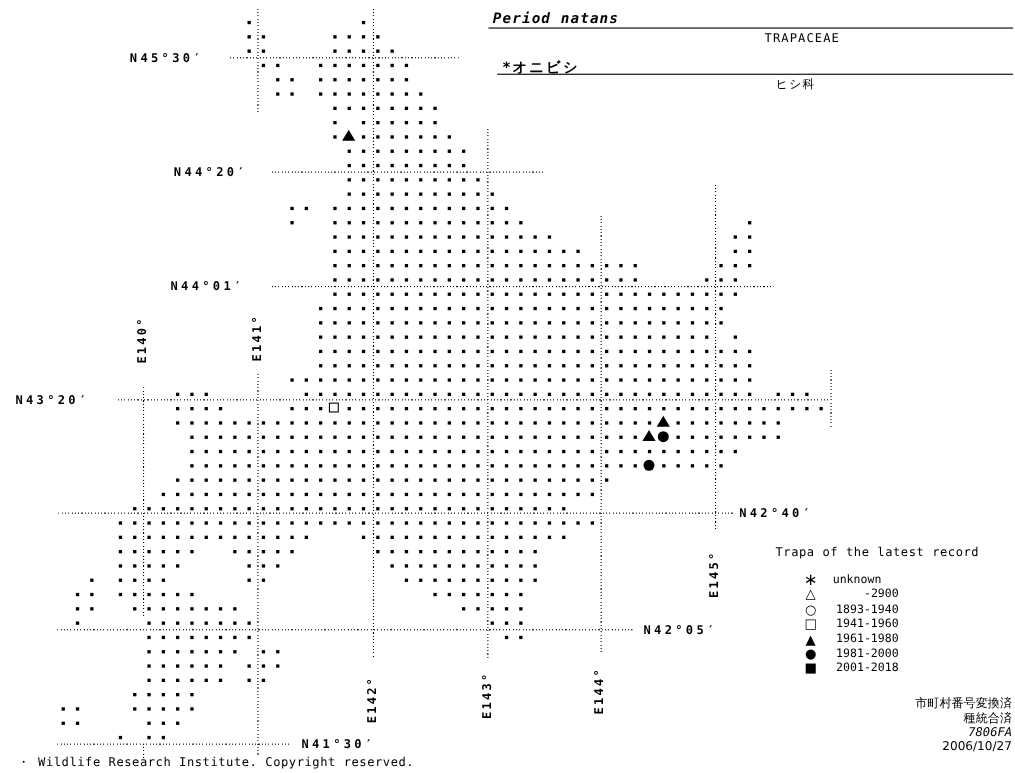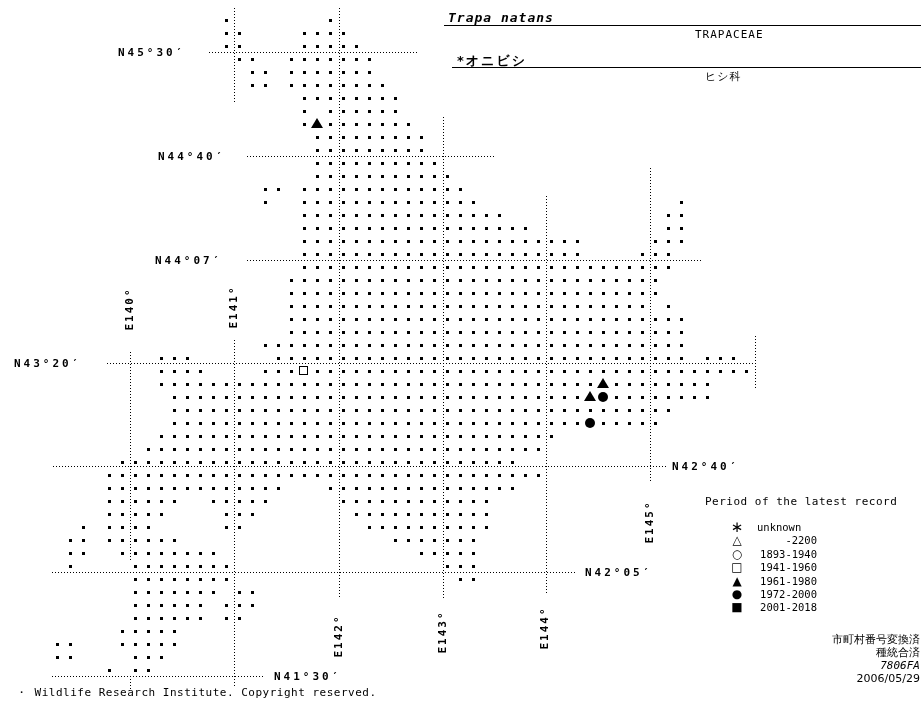--- a/index.html
+++ b/index.html
@@ -35,34 +35,34 @@
   .legend-label{position:absolute;left:757px;width:60px;font-size:10.5px;line-height:13px;text-align:right;white-space:nowrap;}
   .legend-label.left{text-align:left;}
   
   .copyright{left:16px;top:685px;font-size:11px;letter-spacing:0.5px;font-family:"DejaVu Sans Mono","DejaVu Sans",monospace;}
   .footer-notes{right:3px;top:633px;text-align:right;font-size:11px;line-height:13px;font-family:"DejaVu Sans",sans-serif;}
   .footer-notes .note-code{font-style:italic;font-family:"DejaVu Sans Mono",monospace;}
 </style>
 </head>
 <body>
 
-<div class="abs species-latin">Trapa natans</div>
+<div class="abs species-latin">Period natans</div>
 <div class="abs header-line1"></div>
 <div class="abs family-latin">TRAPACEAE</div>
 <div class="abs species-jp">*オニビシ</div>
 <div class="abs header-line2"></div>
 <div class="abs family-jp">ヒシ科</div>
 
 <div id="map-layer">
     <div class="hline" style="left: 209px; top: 52px; width: 208px;"></div>
     <div class="lat-label" style="left: 118px; top: 46px;">N45°30′</div>
     <div class="hline" style="left: 247px; top: 156px; width: 248px;"></div>
-    <div class="lat-label" style="left: 158px; top: 150px;">N44°40′</div>
+    <div class="lat-label" style="left: 158px; top: 150px;">N44°20′</div>
     <div class="hline" style="left: 247px; top: 260px; width: 456px;"></div>
-    <div class="lat-label" style="left: 155px; top: 254px;">N44°07′</div>
+    <div class="lat-label" style="left: 155px; top: 254px;">N44°01′</div>
     <div class="hline" style="left: 107px; top: 363px; width: 646px;"></div>
     <div class="lat-label" style="left: 14px; top: 357px;">N43°20′</div>
     <div class="hline" style="left: 53px; top: 466px; width: 615px;"></div>
     <div class="lat-label" style="left: 672px; top: 460px;">N42°40′</div>
     <div class="hline" style="left: 52px; top: 572px; width: 523px;"></div>
     <div class="lat-label" style="left: 585px; top: 566px;">N42°05′</div>
     <div class="hline" style="left: 52px; top: 676px; width: 211px;"></div>
     <div class="lat-label" style="left: 274px; top: 670px;">N41°30′</div>
     <div class="vline" style="left: 130px; top: 352px; height: 208px;"></div>
     <div class="vline" style="left: 130px; top: 676px; height: 15px;"></div>
@@ -1066,36 +1066,36 @@
     <div class="dot" style="left: 147px; top: 669px;"></div>
     <div class="sym-triangle" style="left: 311px; top: 118px;"></div>
     <div class="sym-square-open" style="left: 299px; top: 366px;"></div>
     <div class="sym-triangle" style="left: 597px; top: 378px;"></div>
     <div class="sym-triangle" style="left: 584px; top: 391px;"></div>
     <div class="sym-circle" style="left: 598px; top: 392px;"></div>
     <div class="sym-circle" style="left: 585px; top: 418px;"></div>
   </div>
 
 <div id="legend">
-  <div class="abs legend-title">Period of the latest record</div>
+  <div class="abs legend-title">Trapa of the latest record</div>
 <div class="legend-sym asterisk" style="top: 521px;">∗</div>
     <div class="legend-label left" style="top: 521px;">unknown</div>
     <div class="legend-sym" style="top: 534.4px;">△</div>
-    <div class="legend-label" style="top: 534.4px;">-2200</div>
+    <div class="legend-label" style="top: 534.4px;">-2900</div>
     <div class="legend-sym" style="top: 547.8px;">○</div>
     <div class="legend-label" style="top: 547.8px;">1893-1940</div>
     <div class="legend-sym" style="top: 561.2px;">□</div>
     <div class="legend-label" style="top: 561.2px;">1941-1960</div>
     <div class="legend-sym" style="top: 574.6px;">▲</div>
     <div class="legend-label" style="top: 574.6px;">1961-1980</div>
     <div class="legend-sym" style="top: 588px;">●</div>
-    <div class="legend-label" style="top: 588px;">1972-2000</div>
+    <div class="legend-label" style="top: 588px;">1981-2000</div>
     <div class="legend-sym" style="top: 601.4px;">■</div>
     <div class="legend-label" style="top: 601.4px;">2001-2018</div>
   </div>
 
 <div class="abs copyright">・ Wildlife Research Institute. Copyright reserved.</div>
 <div class="abs footer-notes">
   <div>市町村番号変換済</div>
   <div>種統合済</div>
   <div class="note-code">7806FA</div>
-  <div>2006/05/29</div>
+  <div>2006/10/27</div>
 </div>
 
 </body></html>

